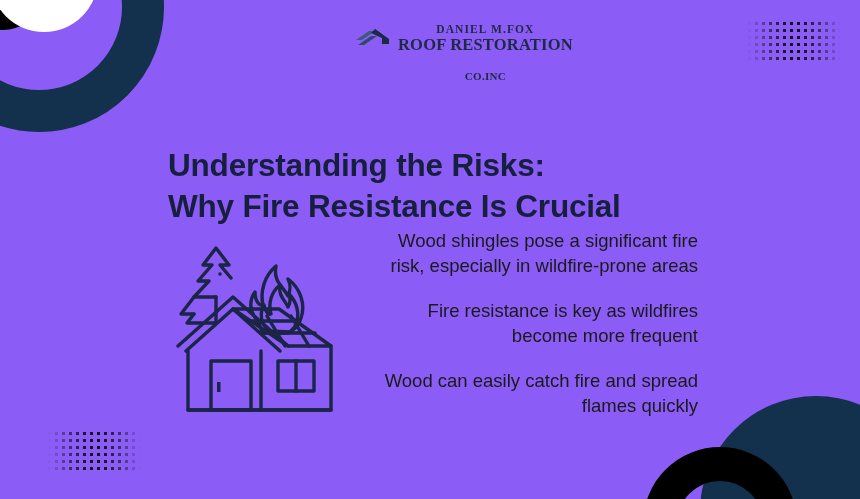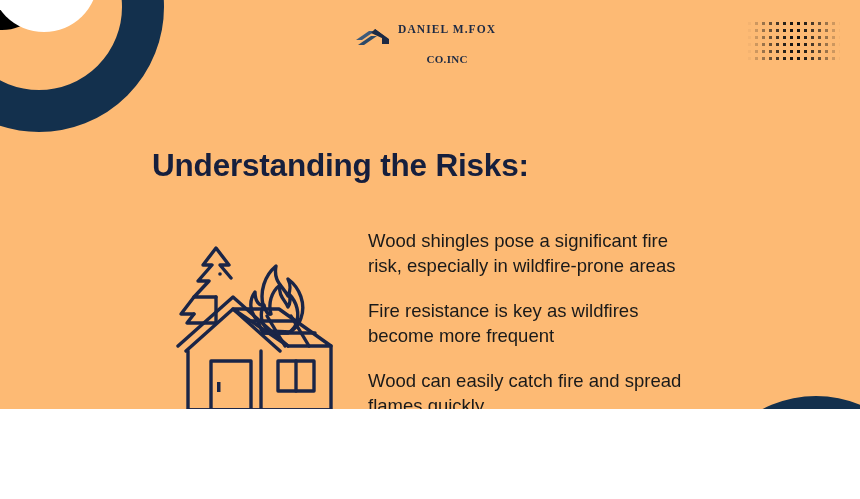--- a/index.html
+++ b/index.html
@@ -6,22 +6,22 @@
     margin: 0;
     padding: 0;
     background: #ffffff;
   }
   body {
     font-family: "Liberation Sans", sans-serif;
   }
   #slide {
     position: relative;
     width: 860px;
-    height: 409px;
-    background: #fdba74;
+    height: 499px;
+    background: #8b5cf6;
     overflow: hidden;
   }
 
   
   .deco-tl-ring {
     position: absolute;
     left: -86px;
     top: -118px;
     width: 250px;
     height: 250px;
@@ -116,21 +116,21 @@
     font-weight: bold;
     letter-spacing: 0.3px;
     color: #1d2a44;
     white-space: nowrap;
     margin-top: 18px;
   }
 
   
   .headline {
     position: absolute;
-    left: 152px;
+    left: 168px;
     top: 124px;
     width: 600px;
     color: #161f3d;
     font-size: 31.5px;
     font-weight: bold;
     line-height: 41px;
     letter-spacing: -0.2px;
   }
   .headline-line { display: block; white-space: nowrap; }
 
@@ -146,20 +146,21 @@
     position: absolute;
     left: 368px;
     top: 229px;
     width: 330px;
   }
   .para {
     color: #1a1a1a;
     font-size: 18.5px;
     line-height: 24.5px;
     margin: 0 0 21px 0;
+    text-align: right;
   }
   .para:last-child { margin-bottom: 0; }
 </style>
 </head>
 <body>
 
 <div id="slide">
 
   <div class="deco-tl-ring"></div>
   <div class="deco-tl-black"></div>
@@ -349,26 +350,28 @@
     <svg class="logo-mark" width="40" height="22" viewBox="0 0 40 22">
 
       <path d="M1 14 L14 5 L20 5 L7 14 Z" fill="#3d5a7a"></path>
       <path d="M3 19 L16 10 L22 10 L9 19 Z" fill="#2d4a68"></path>
 
       <path d="M20 3 L34 13 L34 18 L27 18 L27 11 L20 6 Z" fill="#1d2a44"></path>
       <path d="M16 7 L20 3 L33 13 L29 13 Z" fill="#1d2a44"></path>
     </svg>
     <div class="logo-text">
       <span class="logo-line1">DANIEL M.FOX</span>
+      <span class="logo-line2">ROOF RESTORATION</span>
       <span class="logo-line3">CO.INC</span>
     </div>
   </div>
 
   <h1 class="headline">
     <span class="headline-line">Understanding the Risks:</span>
+    <span class="headline-line">Why Fire Resistance Is Crucial</span>
   </h1>
 
   <svg class="illustration" width="190" height="192" viewBox="0 0 190 192" fill="none" stroke="#1a2547" stroke-width="3.4" stroke-linecap="round" stroke-linejoin="round">
 
     <path d="M53 73 L31 73 L46 57 L35 57 L49 41 L40 41 L53 24
              L66 41 L57 41 L68 54"></path>
     <path d="M53 73 L53 73 L53 99"></path>
     <path d="M31 73 L18 90 L31 90"></path>
     <path d="M31 90 L24 99 L53 99"></path>
     <circle cx="57" cy="50" r="1.8" fill="#1a2547" stroke="none"></circle>

